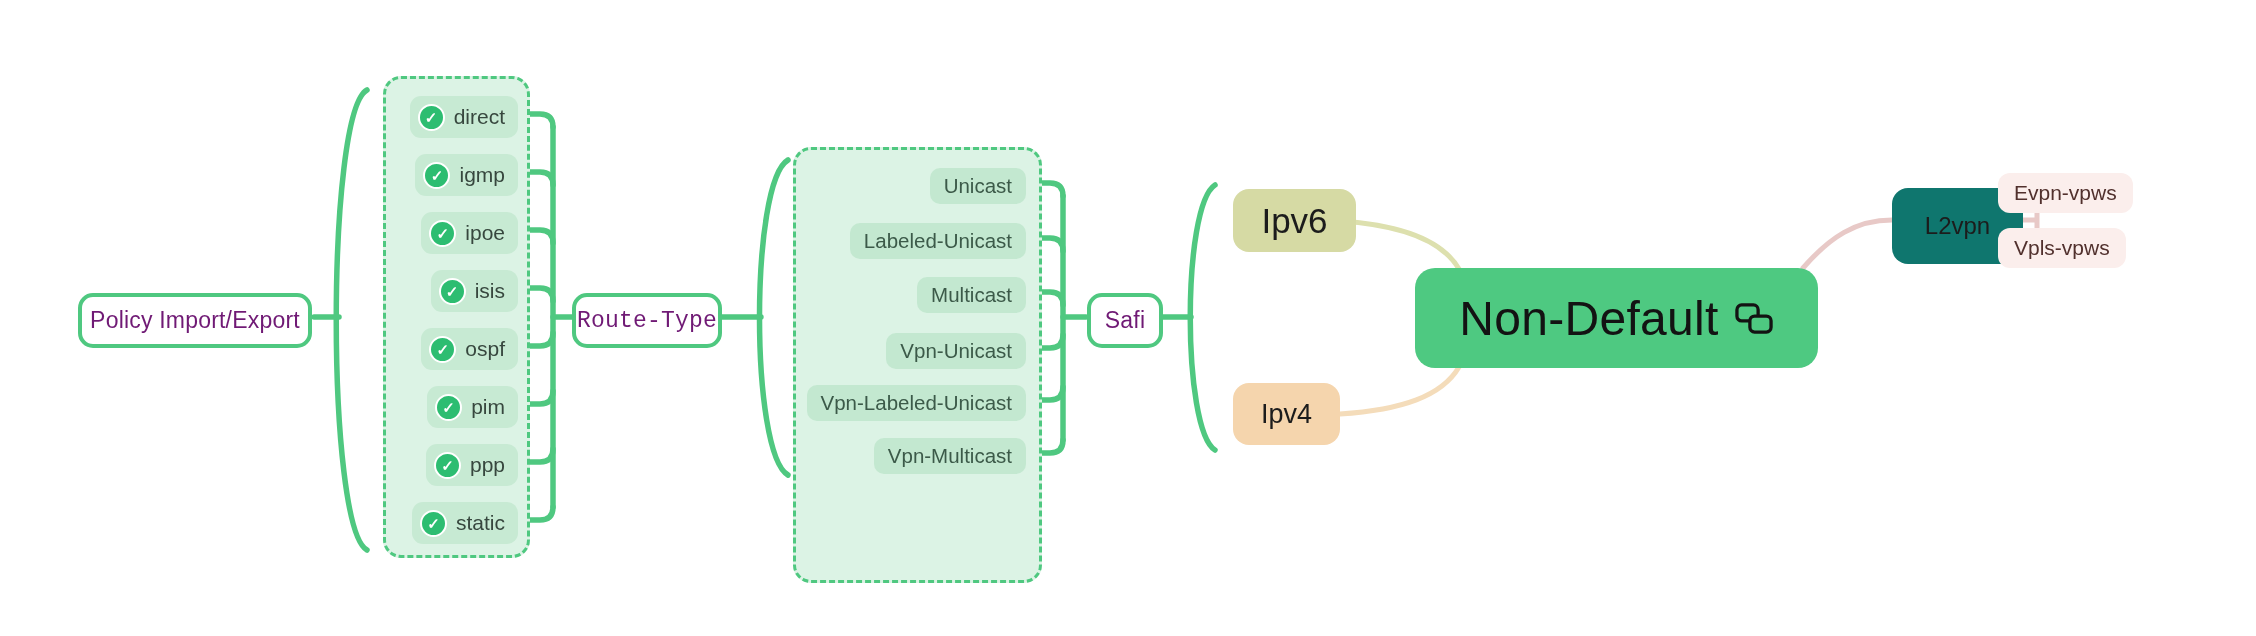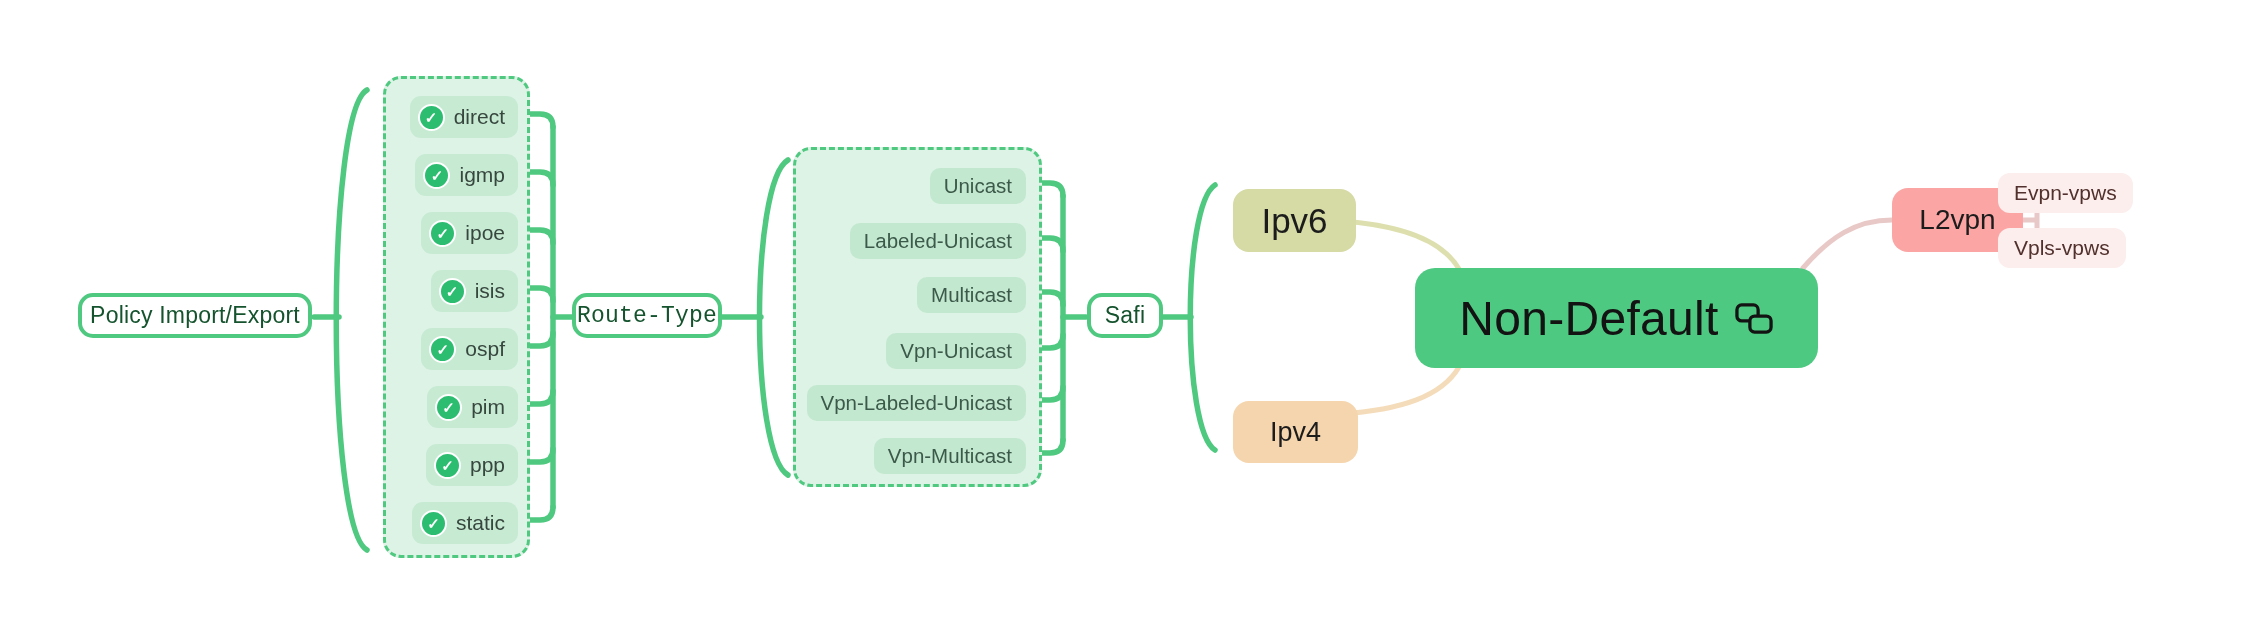--- a/index.html
+++ b/index.html
@@ -4,36 +4,36 @@
 <style>
   html,body{margin:0;padding:0;background:#ffffff;}
   .canvas{
     position:relative;width:2256px;height:636px;background:#ffffff;
     font-family:"Liberation Sans", sans-serif;overflow:hidden;
   }
   .connector-layer{position:absolute;left:0;top:0;width:2256px;height:636px;}
 
   
   .frame-node{
-    position:absolute;top:293px;height:45px;box-sizing:border-box;
+    position:absolute;top:293px;height:55px;box-sizing:border-box;
     background:#ffffff;border:4.5px solid #4fc880;border-radius:15px;
     display:flex;align-items:center;justify-content:center;
-    font-size:23px;color:#14532d;font-weight:500;letter-spacing:.2px;
+    font-size:23px;color:#701a75;font-weight:500;letter-spacing:.2px;
   }
   .node-policy{left:78px;width:234px;}
   .node-route{left:572px;width:150px;font-family:Liberation Mono, monospace;}
   .node-safi{left:1087px;width:76px;}
 
   
   .group{
     position:absolute;box-sizing:border-box;background:#dcf3e5;
     border:3.5px dashed #4fc880;border-radius:18px;
   }
   .group-route{left:383px;top:76px;width:147px;height:482px;}
-  .group-safi{left:793px;top:147px;width:249px;height:340px;}
+  .group-safi{left:793px;top:147px;width:249px;height:436px;}
 
   
   .check-pill{
     position:absolute;right:9px;height:42px;background:#c7ead3;border-radius:11px;
     display:flex;align-items:center;gap:9px;padding:0 13px 0 8px;
     font-size:21px;color:#37473e;white-space:nowrap;
   }
   .check-circle{
     width:27px;height:27px;border-radius:50%;background:#2dbd71;
     border:2.5px solid #ffffff;box-sizing:border-box;flex:0 0 auto;
@@ -51,22 +51,22 @@
   }
   .sp-0{top:18px;} .sp-1{top:73px;text-align:center;} .sp-2{top:127px;}
   .sp-3{top:183px;} .sp-4{top:235px;} .sp-5{top:288px;}
 
   
   .fill-node{
     position:absolute;display:flex;align-items:center;justify-content:center;
     border-radius:16px;color:#1c1c1c;font-weight:500;white-space:nowrap;
   }
   .node-ipv6{left:1233px;top:189px;width:123px;height:63px;background:#d6daa4;font-size:35px;}
-  .node-ipv4{left:1233px;top:401px;width:125px;height:62px;background:#f5d5ad;font-size:27px;}
-  .node-l2vpn{left:1892px;top:188px;width:131px;height:64px;background:#fca5a5;font-size:28px;}
+  .node-ipv4{left:1233px;top:383px;width:107px;height:62px;background:#f5d5ad;font-size:27px;}
+  .node-l2vpn{left:1892px;top:188px;width:131px;height:76px;background:#0f766e;font-size:24px;}
 
   .node-root{
     position:absolute;left:1415px;top:268px;width:403px;height:100px;
     background:#4ec981;border-radius:20px;
     display:flex;align-items:center;justify-content:center;gap:15px;
     font-size:48px;color:#131313;font-weight:500;letter-spacing:.3px;
   }
   .copy-icon{width:40px;height:33px;flex:0 0 auto;}
 
   .leaf-pink{

